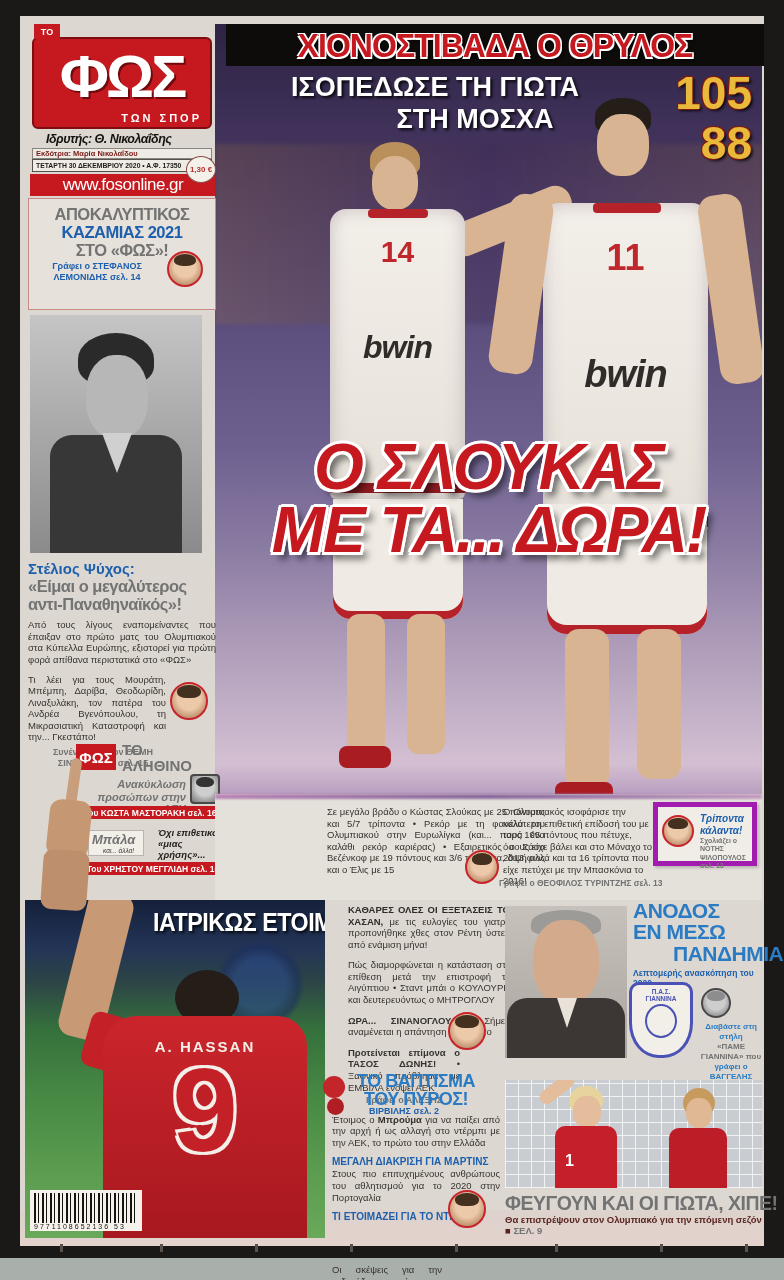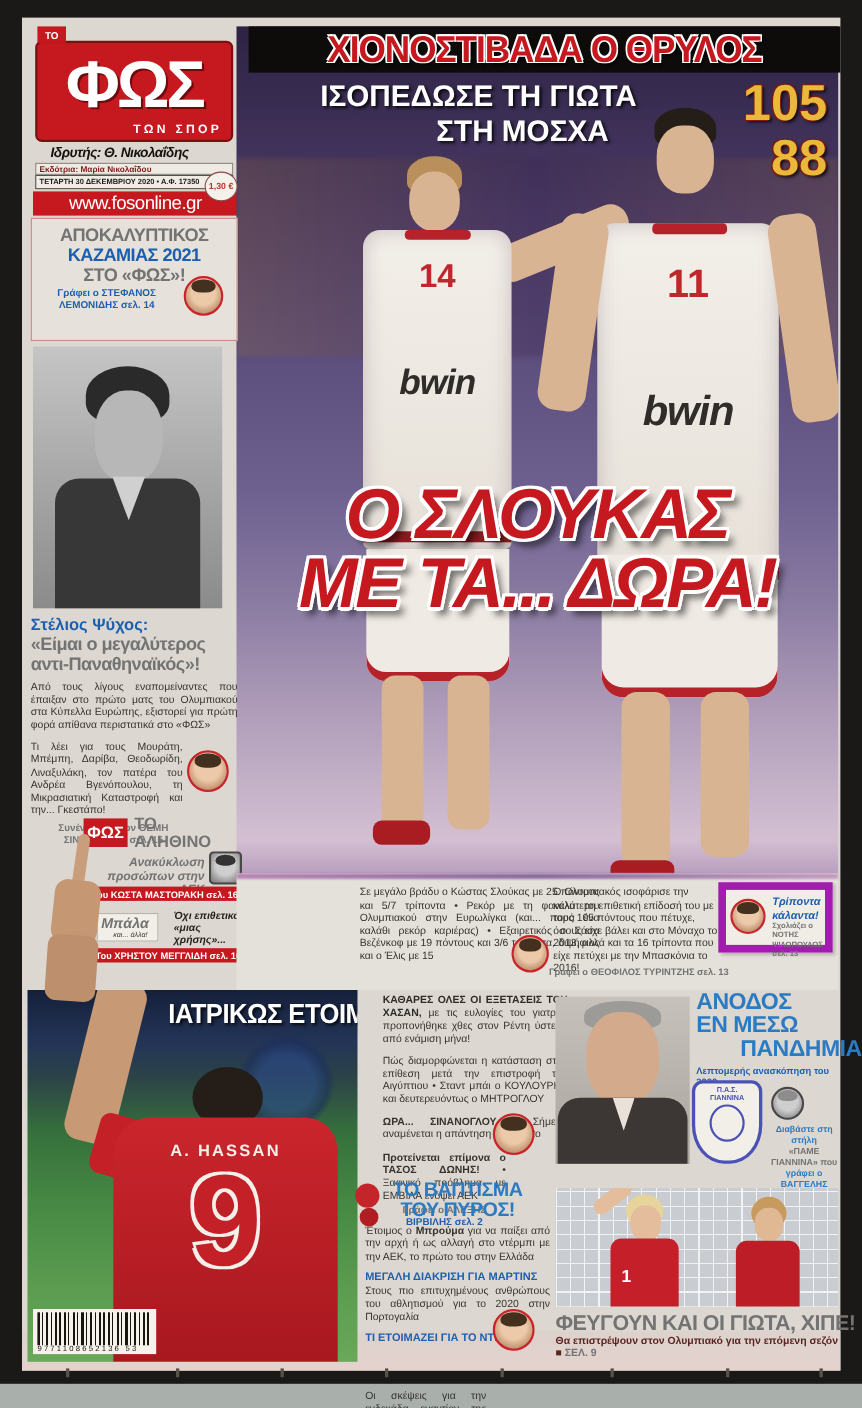--- a/index.html
+++ b/index.html
@@ -207,21 +207,21 @@
     <div class="abs" style="left:2px;top:92px;width:46px;height:60px;background:#bd8f6c;border-radius:10px;transform:rotate(4deg);"></div>
   </div>
 
   <div class="abs" style="left:215px;top:794px;width:547px;height:106px;background:#e4e1da;">
     <div class="abs" style="left:0;top:0;width:547px;height:5px;background:linear-gradient(90deg,#b985b5,#8a6a9e,#c39cc0);filter:blur(1px);"></div>
     <div class="abs body-txt" style="left:112px;top:12px;width:218px;">Σε μεγάλο βράδυ ο Κώστας Σλούκας με 25 πόντους και 5/7 τρίποντα • Ρεκόρ με τη φανέλα του Ολυμπιακού στην Ευρωλίγκα (και... παρά ένα καλάθι ρεκόρ καριέρας) • Εξαιρετικός ο Σάσα Βεζένκοφ με 19 πόντους και 3/6 τρίποντα, διψήφιος και ο Έλις με 15</div>
 
     <div class="abs body-txt" style="left:288px;top:12px;width:152px;text-align:left;">Ο Ολυμπιακός ισοφάρισε την καλύτερη επιθετική επίδοσή του με τους 105 πόντους που πέτυχε, όσους είχε βάλει και στο Μόναχο το 2013, αλλά και τα 16 τρίποντα που είχε πετύχει με την Μπασκόνια το 2016!</div>
     <div class="abs avatar" style="left:250px;top:56px;width:34px;height:34px;"></div>
     <div class="abs red" style="left:284px;top:84px;width:170px;font-weight:bold;font-size:8.5px;">Γράφει ο ΘΕΟΦΙΛΟΣ ΤΥΡΙΝΤΖΗΣ σελ. 13</div>
-    <div class="abs" style="left:438px;top:8px;width:104px;height:64px;background:#f0ede7;border:7px solid #a21caf;box-shadow:2px 2px 3px rgba(0,0,0,.2);">
+    <div class="abs" style="left:438px;top:8px;width:104px;height:64px;background:#f0ede7;border:5px solid #a21caf;box-shadow:2px 2px 3px rgba(0,0,0,.2);">
       <div class="abs avatar" style="left:4px;top:8px;width:32px;height:32px;"></div>
       <div class="abs blue" style="left:42px;top:6px;font-weight:bold;font-style:italic;font-size:10px;line-height:1.15;">Τρίποντα κάλαντα!</div>
       <div class="abs red" style="left:42px;top:30px;font-weight:bold;font-size:7px;line-height:1.2;">
         <span>Σχολιάζει ο ΝΟΤΗΣ</span><br>
         <span>ΨΙΛΟΠΟΥΛΟΣ</span><br>
         <span>σελ. 13</span>
       </div>
     </div>
   </div>
 

